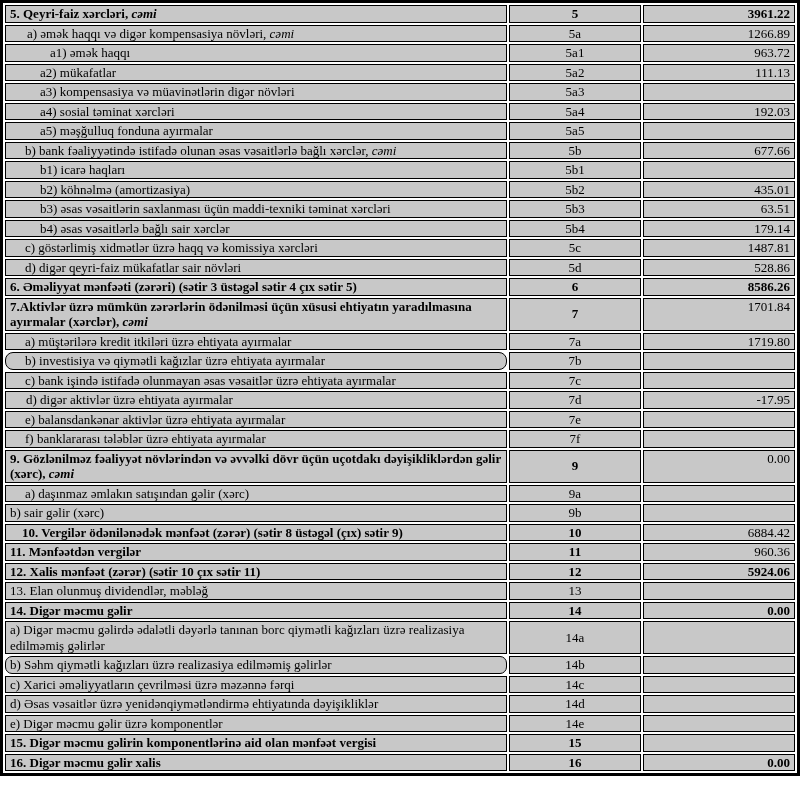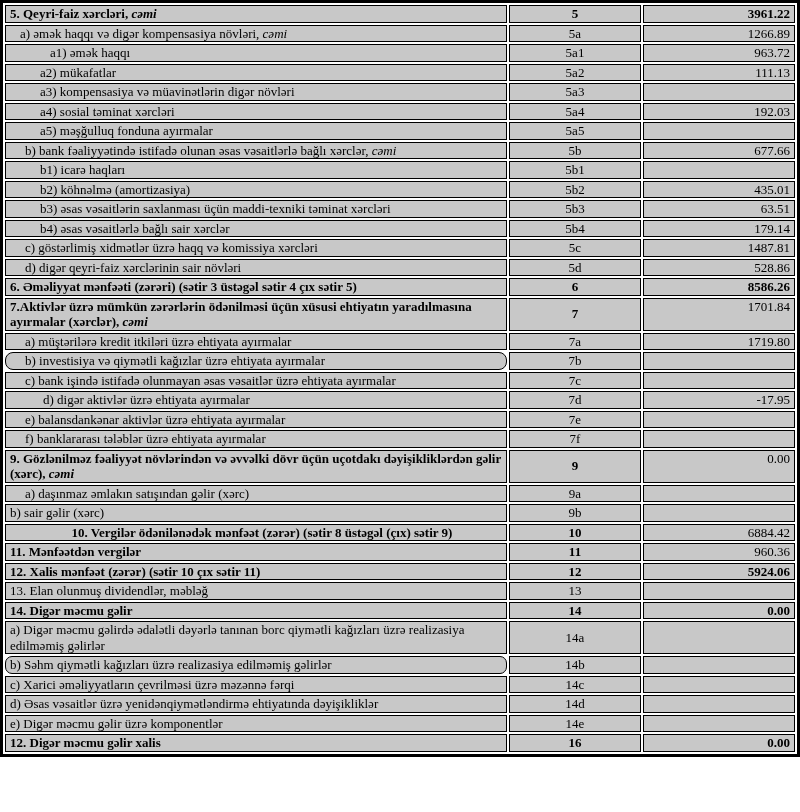--- a/index.html
+++ b/index.html
@@ -44,21 +44,21 @@
       <col style="width:132px">
       <col style="width:152px">
     </colgroup>
     <tbody>
         <tr class="bold">
           <td class="c-label" style="padding-left: 4px;"><span>5. Qeyri-faiz xərcləri, </span><span class="suffix">cəmi</span></td>
           <td class="c-code">5</td>
           <td class="c-value vbold">3961.22</td>
         </tr>
         <tr>
-          <td class="c-label" style="padding-left: 14px;"><span>a) əmək haqqı və digər kompensasiya növləri, </span><span class="suffix">cəmi</span></td>
+          <td class="c-label" style="padding-left: 21px;"><span>a) əmək haqqı və digər kompensasiya növləri, </span><span class="suffix">cəmi</span></td>
           <td class="c-code">5a</td>
           <td class="c-value">1266.89</td>
         </tr>
         <tr>
           <td class="c-label" style="padding-left: 44px;"><span>a1) əmək haqqı</span></td>
           <td class="c-code">5a1</td>
           <td class="c-value">963.72</td>
         </tr>
         <tr>
           <td class="c-label" style="padding-left: 34px;"><span>a2) mükafatlar</span></td>
@@ -104,21 +104,21 @@
           <td class="c-label" style="padding-left: 34px;"><span>b4) əsas vəsaitlərlə bağlı sair xərclər</span></td>
           <td class="c-code">5b4</td>
           <td class="c-value">179.14</td>
         </tr>
         <tr>
           <td class="c-label" style="padding-left: 19px;"><span>c) göstərlimiş xidmətlər üzrə haqq və komissiya xərcləri</span></td>
           <td class="c-code">5c</td>
           <td class="c-value">1487.81</td>
         </tr>
         <tr>
-          <td class="c-label" style="padding-left: 19px;"><span>d) digər qeyri-faiz xərclərinin sair növləri</span></td>
+          <td class="c-label" style="padding-left: 19px;"><span>d) digər qeyri-faiz mükafatlar sair növləri</span></td>
           <td class="c-code">5d</td>
           <td class="c-value">528.86</td>
         </tr>
         <tr class="bold">
           <td class="c-label" style="padding-left: 4px;"><span>6. Əməliyyat mənfəəti (zərəri) (sətir 3 üstəgəl sətir 4 çıx sətir 5)</span></td>
           <td class="c-code">6</td>
           <td class="c-value vbold">8586.26</td>
         </tr>
         <tr class="bold">
           <td class="c-label" style="padding-left: 4px;"><span>7.Aktivlər üzrə mümkün zərərlərin ödənilməsi üçün xüsusi ehtiyatın yaradılmasına ayırmalar (xərclər), </span><span class="suffix">cəmi</span></td>
@@ -134,21 +134,21 @@
           <td class="c-label" style="padding-left: 19px; border-radius: 8px;"><span>b) investisiya və qiymətli kağızlar üzrə ehtiyata ayırmalar</span></td>
           <td class="c-code">7b</td>
           <td class="c-value"></td>
         </tr>
         <tr>
           <td class="c-label" style="padding-left: 19px;"><span>c) bank işində istifadə olunmayan əsas vəsaitlər üzrə ehtiyata ayırmalar</span></td>
           <td class="c-code">7c</td>
           <td class="c-value"></td>
         </tr>
         <tr>
-          <td class="c-label" style="padding-left: 37px;"><span>d) digər aktivlər üzrə ehtiyata ayırmalar</span></td>
+          <td class="c-label" style="padding-left: 20px;"><span>d) digər aktivlər üzrə ehtiyata ayırmalar</span></td>
           <td class="c-code">7d</td>
           <td class="c-value">-17.95</td>
         </tr>
         <tr>
           <td class="c-label" style="padding-left: 19px;"><span>e) balansdankənar aktivlər üzrə ehtiyata ayırmalar</span></td>
           <td class="c-code">7e</td>
           <td class="c-value"></td>
         </tr>
         <tr>
           <td class="c-label" style="padding-left: 19px;"><span>f) banklararası tələblər üzrə ehtiyata ayırmalar</span></td>
@@ -164,21 +164,21 @@
           <td class="c-label" style="padding-left: 19px;"><span>a) daşınmaz əmlakın satışından gəlir (xərc)</span></td>
           <td class="c-code">9a</td>
           <td class="c-value"></td>
         </tr>
         <tr>
           <td class="c-label" style=""><span>b) sair gəlir (xərc)</span></td>
           <td class="c-code">9b</td>
           <td class="c-value"></td>
         </tr>
         <tr class="bold">
-          <td class="c-label" style="padding-left: 16px; text-align: center;"><span>10. Vergilər ödənilənədək mənfəət (zərər) (sətir 8 üstəgəl (çıx) sətir 9)</span></td>
+          <td class="c-label" style="padding-left: 16px;"><span>10. Vergilər ödənilənədək mənfəət (zərər) (sətir 8 üstəgəl (çıx) sətir 9)</span></td>
           <td class="c-code">10</td>
           <td class="c-value">6884.42</td>
         </tr>
         <tr class="bold">
           <td class="c-label" style="padding-left: 4px;"><span>11. Mənfəətdən vergilər</span></td>
           <td class="c-code">11</td>
           <td class="c-value">960.36</td>
         </tr>
         <tr class="bold">
           <td class="c-label" style="padding-left: 4px;"><span>12. Xalis mənfəət (zərər) (sətir 10 çıx sətir 11)</span></td>
@@ -214,19 +214,24 @@
           <td class="c-label" style="padding-left: 4px;"><span>d) Əsas vəsaitlər üzrə yenidənqiymətləndirmə ehtiyatında dəyişikliklər</span></td>
           <td class="c-code">14d</td>
           <td class="c-value"></td>
         </tr>
         <tr>
           <td class="c-label" style="padding-left: 4px;"><span>e) Digər məcmu gəlir üzrə komponentlər</span></td>
           <td class="c-code">14e</td>
           <td class="c-value"></td>
         </tr>
         <tr class="bold">
-          <td class="c-label" style="padding-left: 4px;"><span>12. Digər məcmu gəlir xalis</span></td>
+          <td class="c-label" style="padding-left: 4px;"><span>15. Digər məcmu gəlirin komponentlərinə aid olan mənfəət vergisi</span></td>
+          <td class="c-code">15</td>
+          <td class="c-value"></td>
+        </tr>
+        <tr class="bold">
+          <td class="c-label" style="padding-left: 4px;"><span>16. Digər məcmu gəlir xalis</span></td>
           <td class="c-code">16</td>
           <td class="c-value vbold">0.00</td>
         </tr>
       </tbody>
   </table>
 </div>
 
 </body></html>

